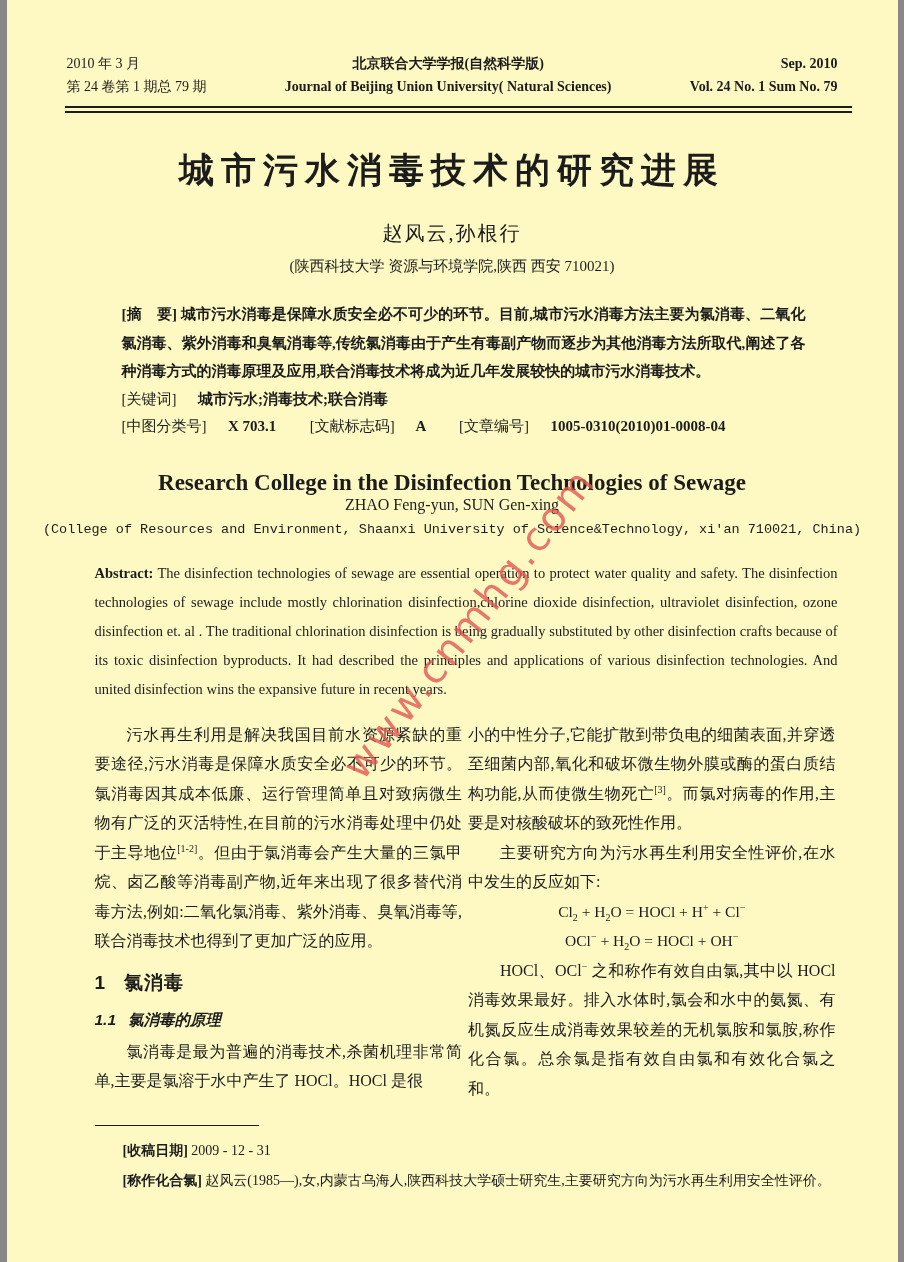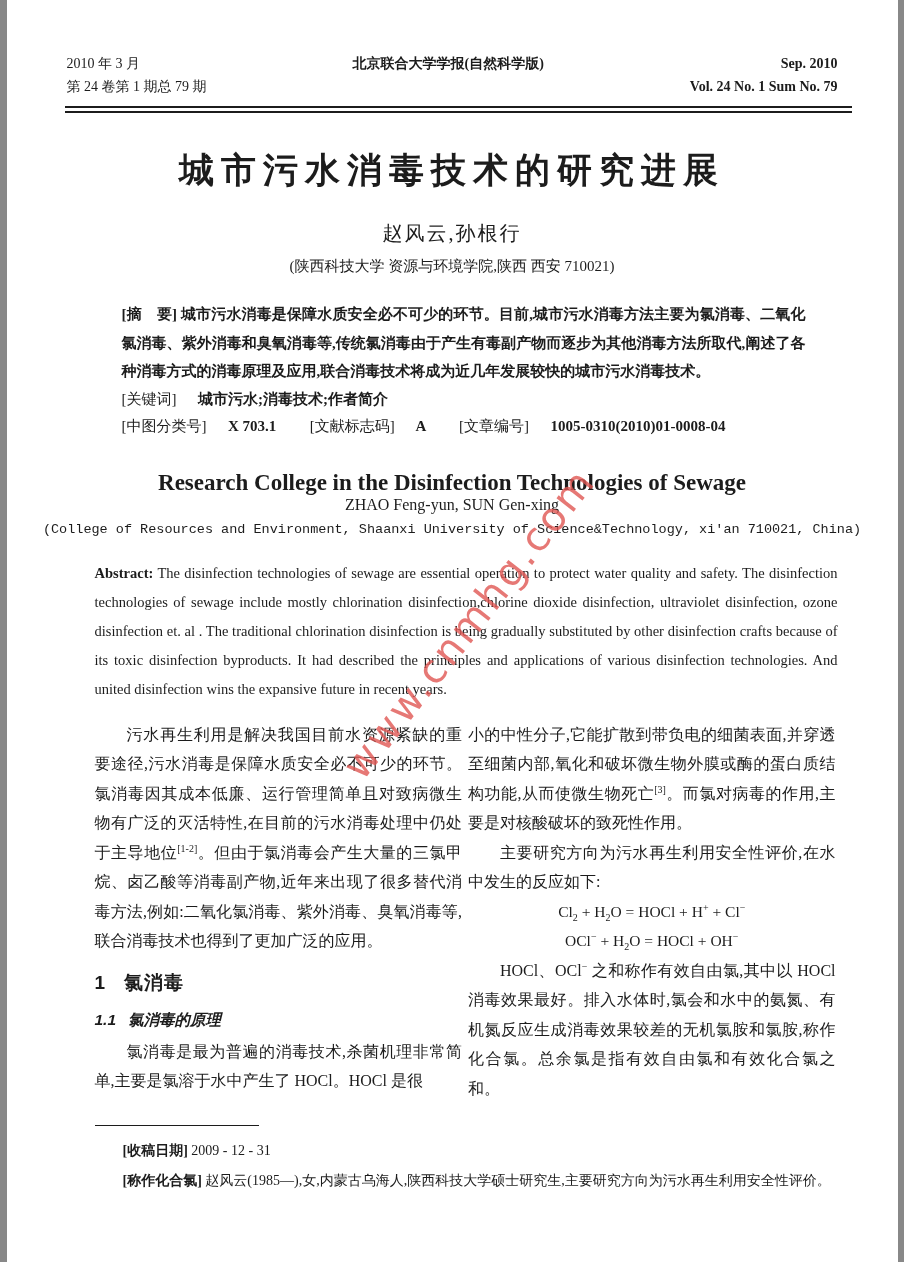--- a/index.html
+++ b/index.html
@@ -1,20 +1,20 @@
 <!DOCTYPE html>
 <html><head>
 <meta charset="utf-8">
 <style>
   html,body{margin:0;padding:0;background:#888;}
   .page{
     position:relative;
     width:891px;height:1262px;
     margin:0 auto;
-    background:#ffffff;
+    background:#fef9c3;
     color:#1c1c1c;
     font-family:"Liberation Serif","DejaVu Serif",serif;
     overflow:hidden;
   }
   
   .header-row{
     display:flex;justify-content:space-between;align-items:flex-start;
     margin:0 60px;padding-top:52px;
     font-size:14px;line-height:23px;
   }
@@ -110,41 +110,42 @@
 
 <div class="page">
 
   <div class="header-row">
     <div class="header-col header-left">
       <div>2010 年 3 月</div>
       <div>第 24 卷第 1 期总 79 期</div>
     </div>
     <div class="header-col header-center">
       <div>北京联合大学学报(自然科学版)</div>
+      <div class="en">Journal of Beijing Union University( Natural Sciences)</div>
     </div>
     <div class="header-col header-right">
       <div>Sep. 2010</div>
       <div>Vol. 24 No. 1 Sum No. 79</div>
     </div>
   </div>
   <div class="rule-double"></div>
 
   <div class="cn-title">城市污水消毒技术的研究进展</div>
   <div class="cn-authors">赵风云,孙根行</div>
   <div class="cn-affil">(陕西科技大学 资源与环境学院,陕西 西安  710021)</div>
 
   <div class="cn-abstract">
     <span class="lbl">[摘　要]</span>
     <span class="gap2"></span>
     <span>城市污水消毒是保障水质安全必不可少的环节。目前,城市污水消毒方法主要为氯消毒、二氧化氯消毒、紫外消毒和臭氧消毒等,传统氯消毒由于产生有毒副产物而逐步为其他消毒方法所取代,阐述了各种消毒方式的消毒原理及应用,联合消毒技术将成为近几年发展较快的城市污水消毒技术。</span>
   </div>
   <div class="meta-line">
     <span class="lbl">[关键词]</span>
     <span class="gap2"></span>
-    <span>城市污水;消毒技术;作者简介</span>
+    <span>城市污水;消毒技术;联合消毒</span>
   </div>
   <div class="meta-line">
     <span class="lbl">[中图分类号]</span>
     <span class="gap2"></span>
     <span>X 703.1</span>
     <span class="gap"></span>
     <span class="lbl">[文献标志码]</span>
     <span class="gap2"></span>
     <span>A</span>
     <span class="gap"></span>

